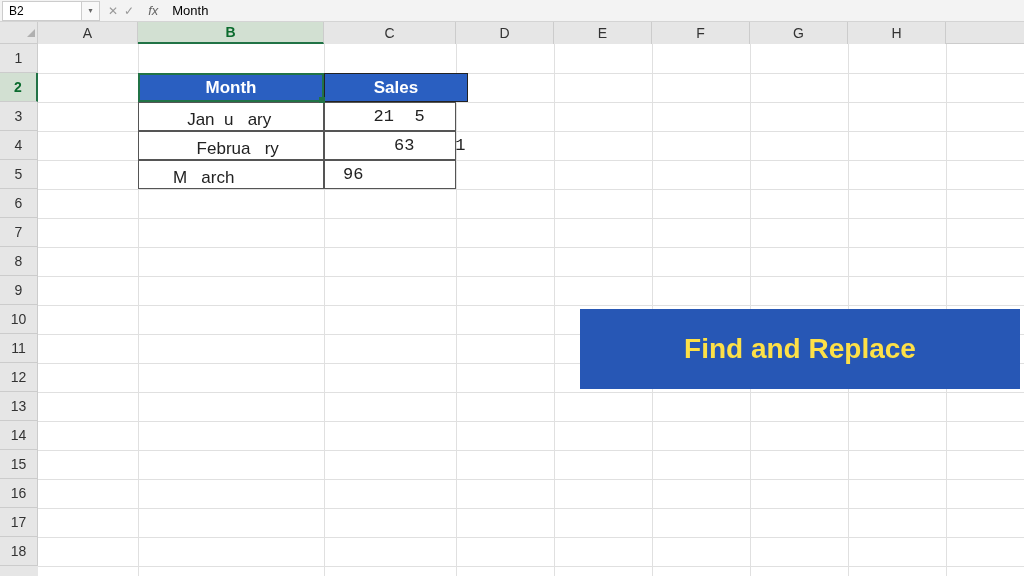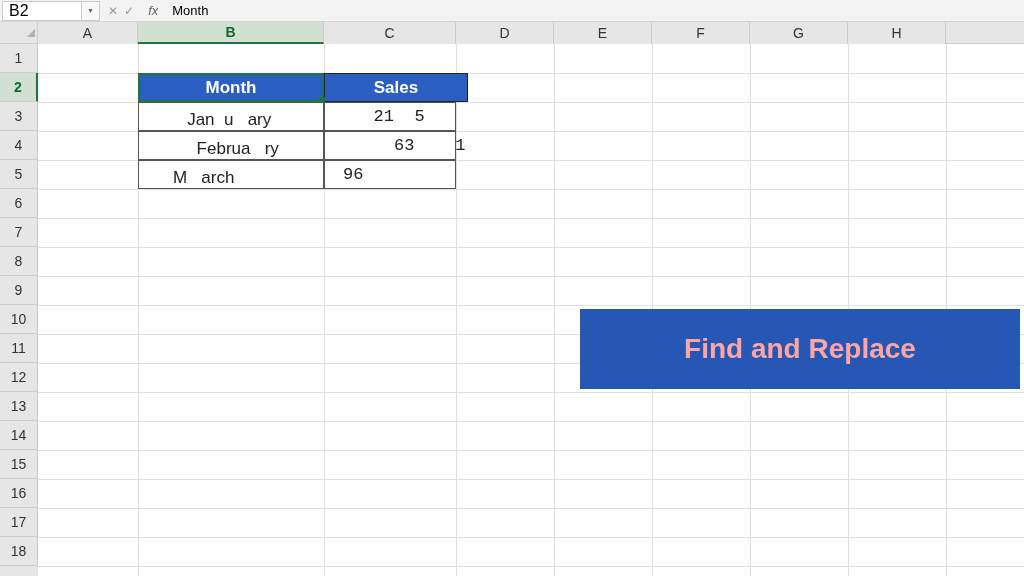--- a/index.html
+++ b/index.html
@@ -23,21 +23,21 @@
       padding: 0;
     }
     .name-box {
       width: 80px;
       height: 20px;
       background: #fff;
       border: 1px solid #ccc;
       display: flex;
       align-items: center;
       padding: 0 6px;
-      font-size: 16px;
+      font-size: 12px;
       margin-left: 2px;
     }
     .name-box-dropdown {
       width: 18px;
       height: 20px;
       border: 1px solid #ccc;
       border-left: none;
       background: #f8f8f8;
       display: flex;
       align-items: center;
@@ -188,21 +188,21 @@
     .fill-handle {
       position: absolute;
       width: 6px; height: 6px;
       background: #217346;
       right: -3px; bottom: -3px;
     }
 
     .callout {
       position: absolute;
       background: #2757b5;
-      color: #fca5a5;
+      color: #fde047;
       font-size: 28px;
       font-weight: bold;
       padding: 24px 44px;
       display: flex;
       align-items: center;
       justify-content: center;
     }
   </style>
 </head>
 <body>

